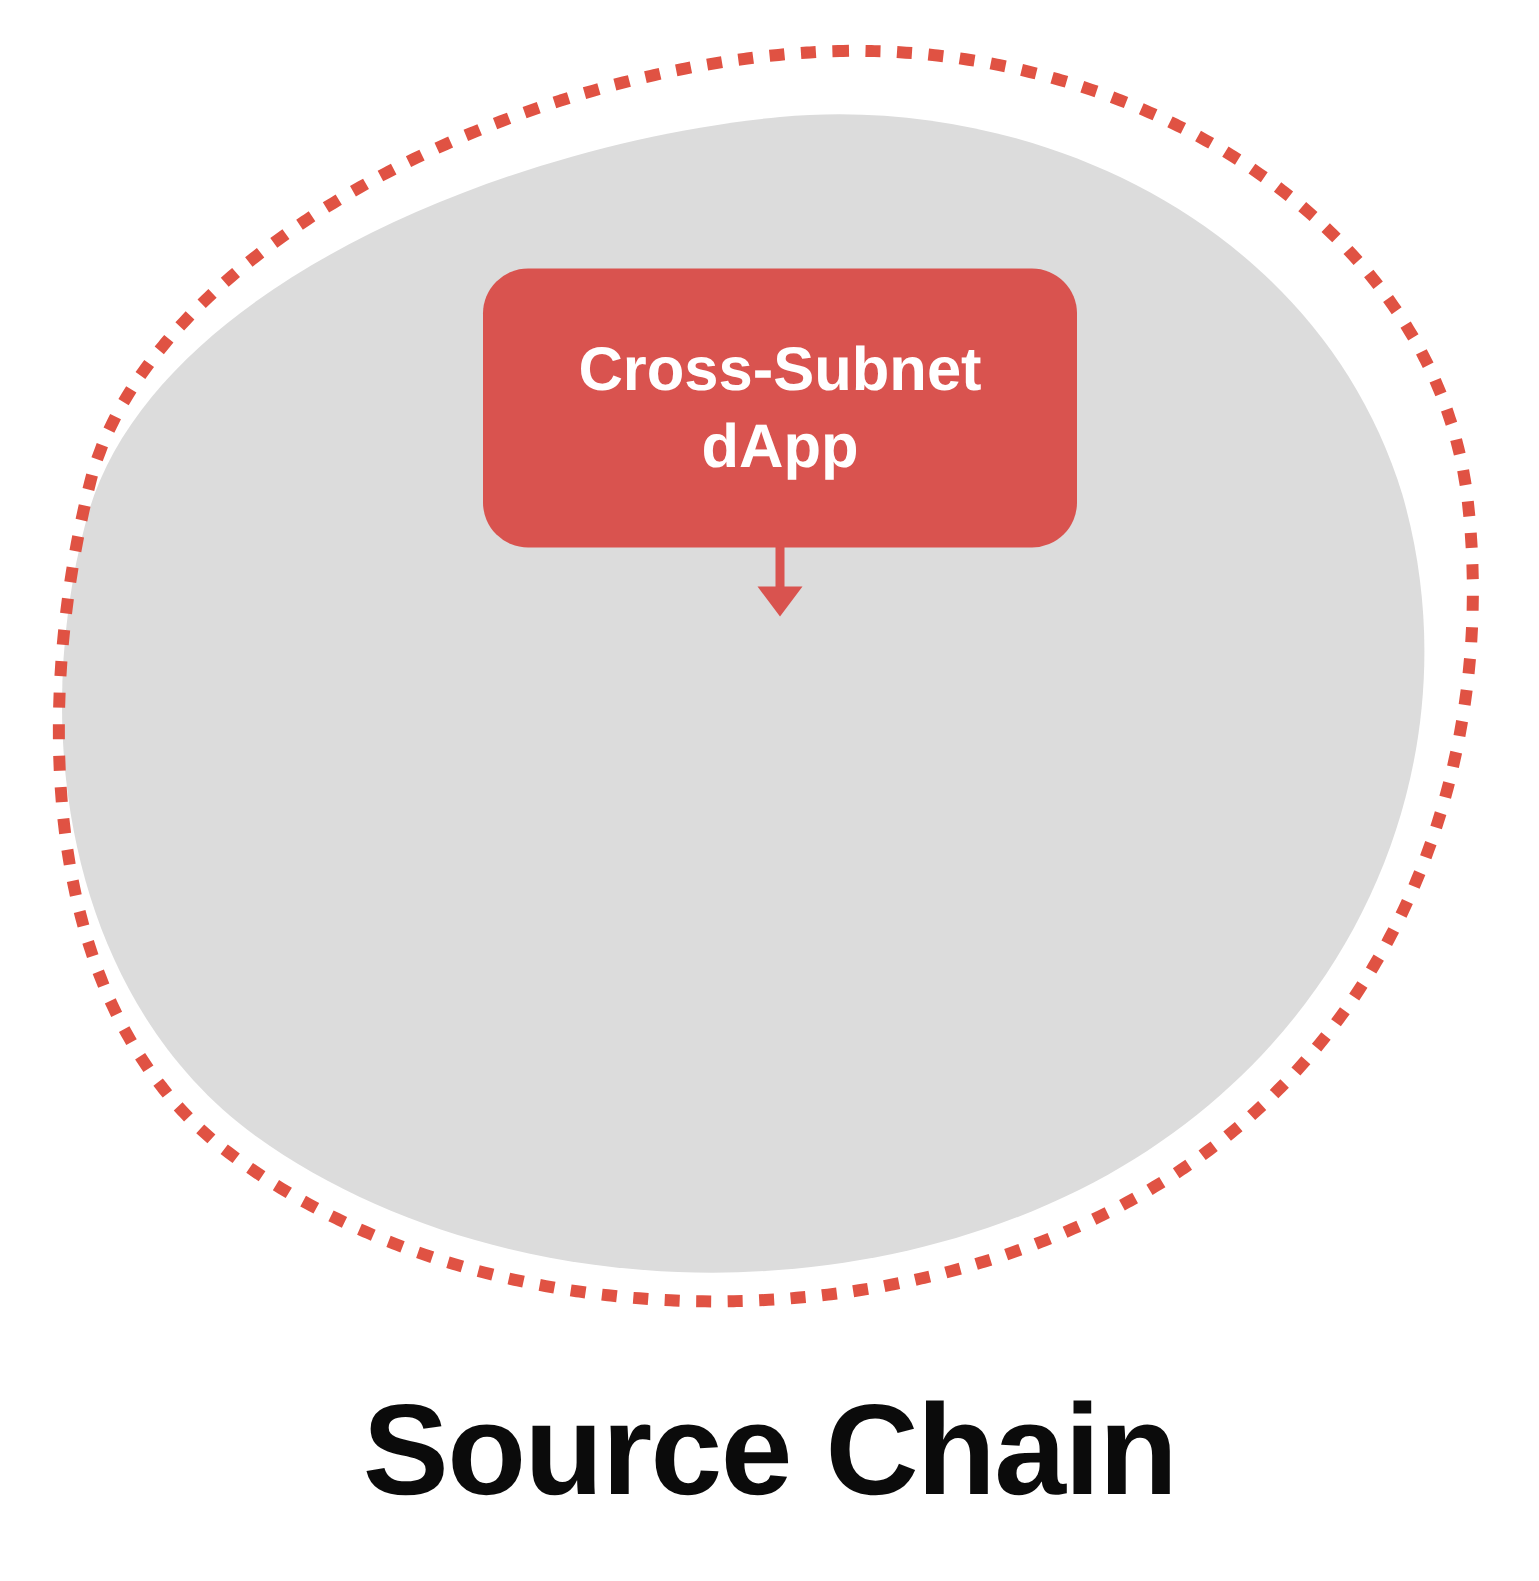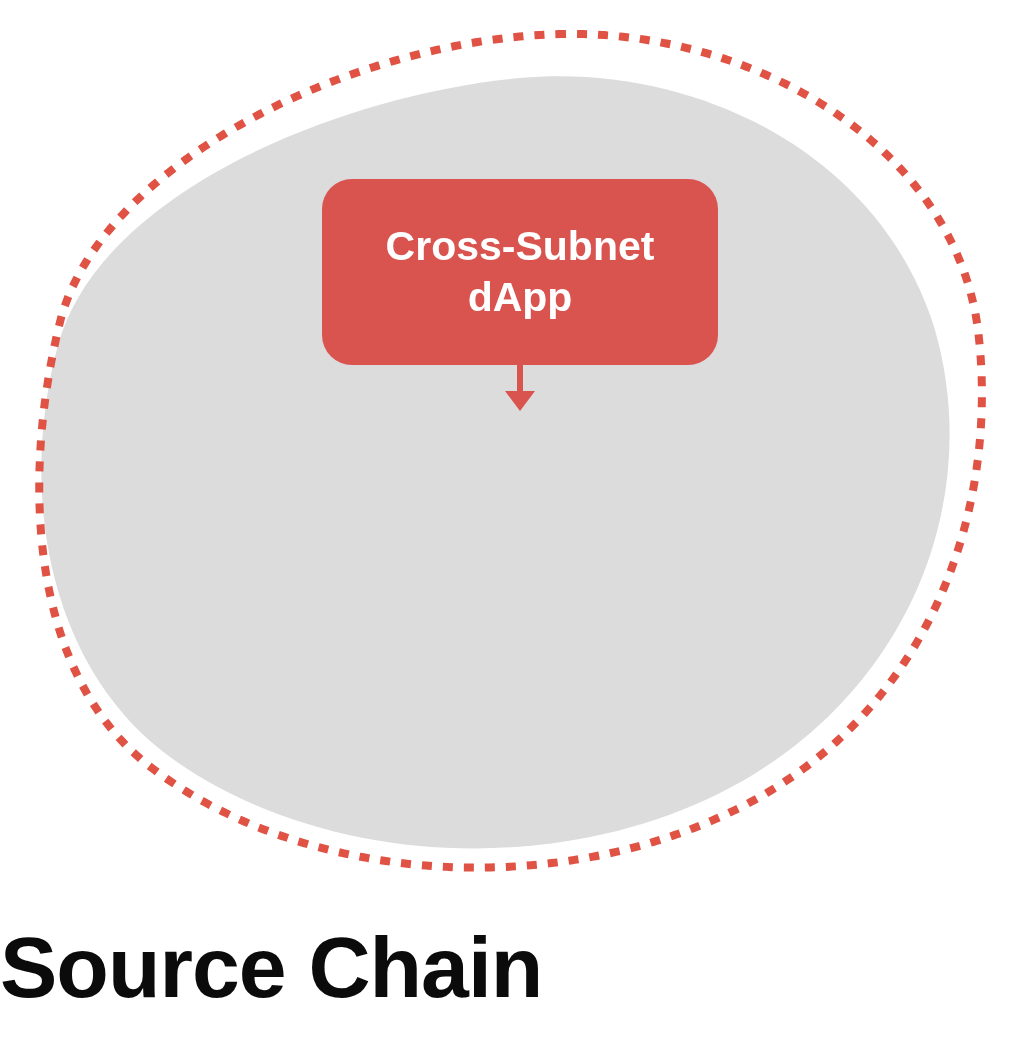--- a/index.html
+++ b/index.html
@@ -48,20 +48,21 @@
     top: 409px;
     width: 396px;
     height: 130px;
     font-size: 41px;
   }
   .diagram-title {
     position: absolute;
     left: 0;
     top: 918px;
     width: 1026px;
+    text-align: center;
     font-size: 86px;
     font-weight: bold;
     color: #0b0b0b;
     letter-spacing: -1px;
   }
 </style>
 </head>
 <body>
 
 <div class="stage">

